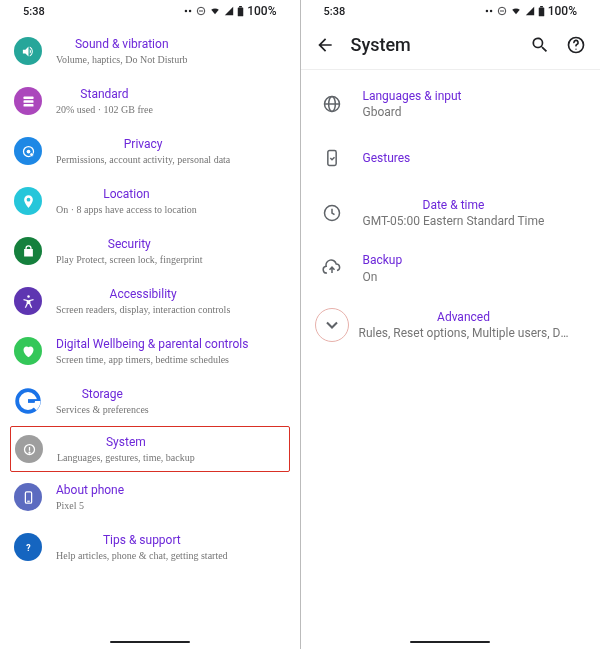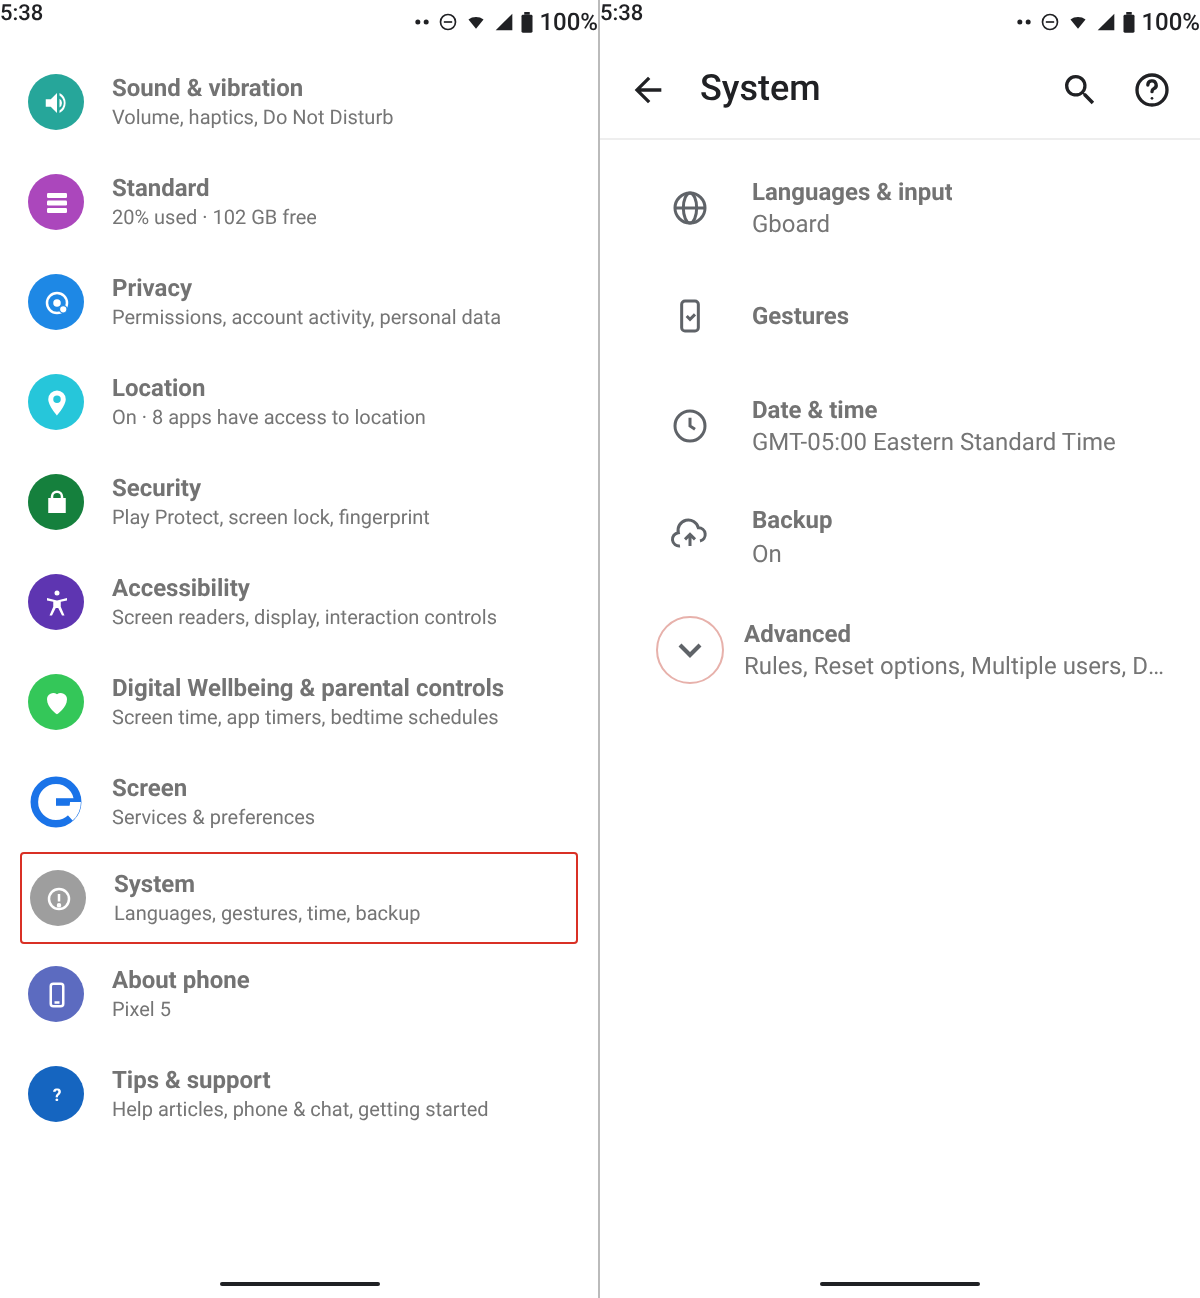--- a/index.html
+++ b/index.html
@@ -1,38 +1,38 @@
 <!DOCTYPE html>
 <html><head>
 <meta charset="utf-8">
 <style>
   * { box-sizing: border-box; margin: 0; padding: 0; }
   body { font-family: Roboto, "Helvetica Neue", Arial, sans-serif; background: #fff; width: 600px; height: 649px; overflow: hidden; color: #202124; }
   .container { display: flex; width: 600px; height: 649px; }
   .pane { flex: 1; position: relative; background: #fff; }
   .pane-left { border-right: 1px solid #bbb; }
-  .status-bar { display: flex; justify-content: space-between; height: 22px; padding: 0 0; font-size: 11px; font-weight: 500; color: #202124; }
+  .status-bar { display: flex; justify-content: space-between; align-items: center; height: 22px; padding: 0 23px; font-size: 11px; font-weight: 500; color: #202124; }
   .status-right { display: flex; align-items: center; gap: 3px; font-size: 12px; }
   .status-right svg { display: block; }
   .list { padding: 4px 0 0 0; }
   .item { display: flex; align-items: center; padding: 8px 18px 8px 14px; min-height: 50px; }
   .icon-wrap { width: 28px; height: 28px; border-radius: 50%; flex-shrink: 0; display: flex; align-items: center; justify-content: center; margin-right: 14px; }
   .txt { display: flex; flex-direction: column; justify-content: center; overflow: hidden; }
-  .title { font-size: 12px; font-weight: 700; color: #737373; line-height: 1.35; }
-  .subtitle { font-size: 10px; color: #757575; line-height: 1.35; margin-top: 1px; white-space: nowrap; overflow: hidden; text-overflow: ellipsis; max-width: 220px; }
+  .title { font-size: 12px; font-weight: 400; color: #6d28d9; line-height: 1.35; text-align: center; }
+  .subtitle { font-size: 10px; color: #757575; line-height: 1.35; margin-top: 1px; white-space: nowrap; overflow: hidden; text-overflow: ellipsis; max-width: 220px; font-family: Liberation Serif, serif; }
   .highlight { margin: 0 10px; padding: 6px 8px 6px 4px; border: 1.5px solid #d93025; border-radius: 2px; min-height: 46px; }
   .highlight .icon-wrap { margin-left: 0; }
   .nav-handle { position: absolute; bottom: 6px; left: 50%; transform: translateX(-50%); width: 80px; height: 2px; background: #202124; border-radius: 2px; }
   
   .app-bar { display: flex; align-items: center; padding: 12px 14px 14px 14px; gap: 16px; border-bottom: 1px solid #eee; }
   .app-bar .spacer { flex: 1; }
   .app-bar .page-title { font-size: 18px; font-weight: 500; }
   .app-bar svg { display: block; }
   .r-list { padding: 6px 0; }
-  .r-item { display: flex; align-items: center; padding: 12px 18px 12px 32px; min-height: 54px; }
+  .r-item { display: flex; align-items: center; padding: 12px 18px 12px 18px; min-height: 54px; }
   .r-icon { width: 26px; height: 26px; flex-shrink: 0; display: flex; align-items: center; justify-content: center; margin-right: 18px; color: #5f6368; }
   .expand-circle { width: 34px; height: 34px; border: 1px solid #e7b1ab; border-radius: 50%; display: flex; align-items: center; justify-content: center; margin-right: 10px; margin-left: -4px; flex-shrink: 0; }
   .r-sub { font-size: 12px; color: #757575; margin-top: 1px; white-space: nowrap; overflow: hidden; text-overflow: ellipsis; max-width: 210px; }
 </style>
 </head>
 <body>
 
 <div class="container">
 
   <div class="pane pane-left">
@@ -154,21 +154,21 @@
 
       <div class="item">
         <div class="icon-wrap" style="background:#fff;border:0">
           <svg width="26" height="26" viewBox="0 0 24 24">
               <circle cx="12" cy="12" r="10" fill="none" stroke="#1a73e8" stroke-width="3.5"></circle>
               <path d="M12 12h9" stroke="#1a73e8" stroke-width="3.5"></path>
               <path d="M21 12a9 9 0 0 1-3 6.7" stroke="#fff" stroke-width="5" fill="none"></path>
             </svg>
         </div>
         <div class="txt">
-            <span class="title">Screen</span>
+            <span class="title">Storage</span>
             <span class="subtitle">Services &amp; preferences</span>
           </div>
       </div>
 
       <div class="item highlight">
         <div class="icon-wrap" style="background:#9e9e9e">
           <svg width="15" height="15" viewBox="0 0 24 24" fill="none" stroke="#fff" stroke-width="2">
               <circle cx="12" cy="12" r="8"></circle>
               <line x1="12" y1="8" x2="12" y2="14"></line>
               <circle cx="12" cy="17" r="0.8" fill="#fff"></circle>

